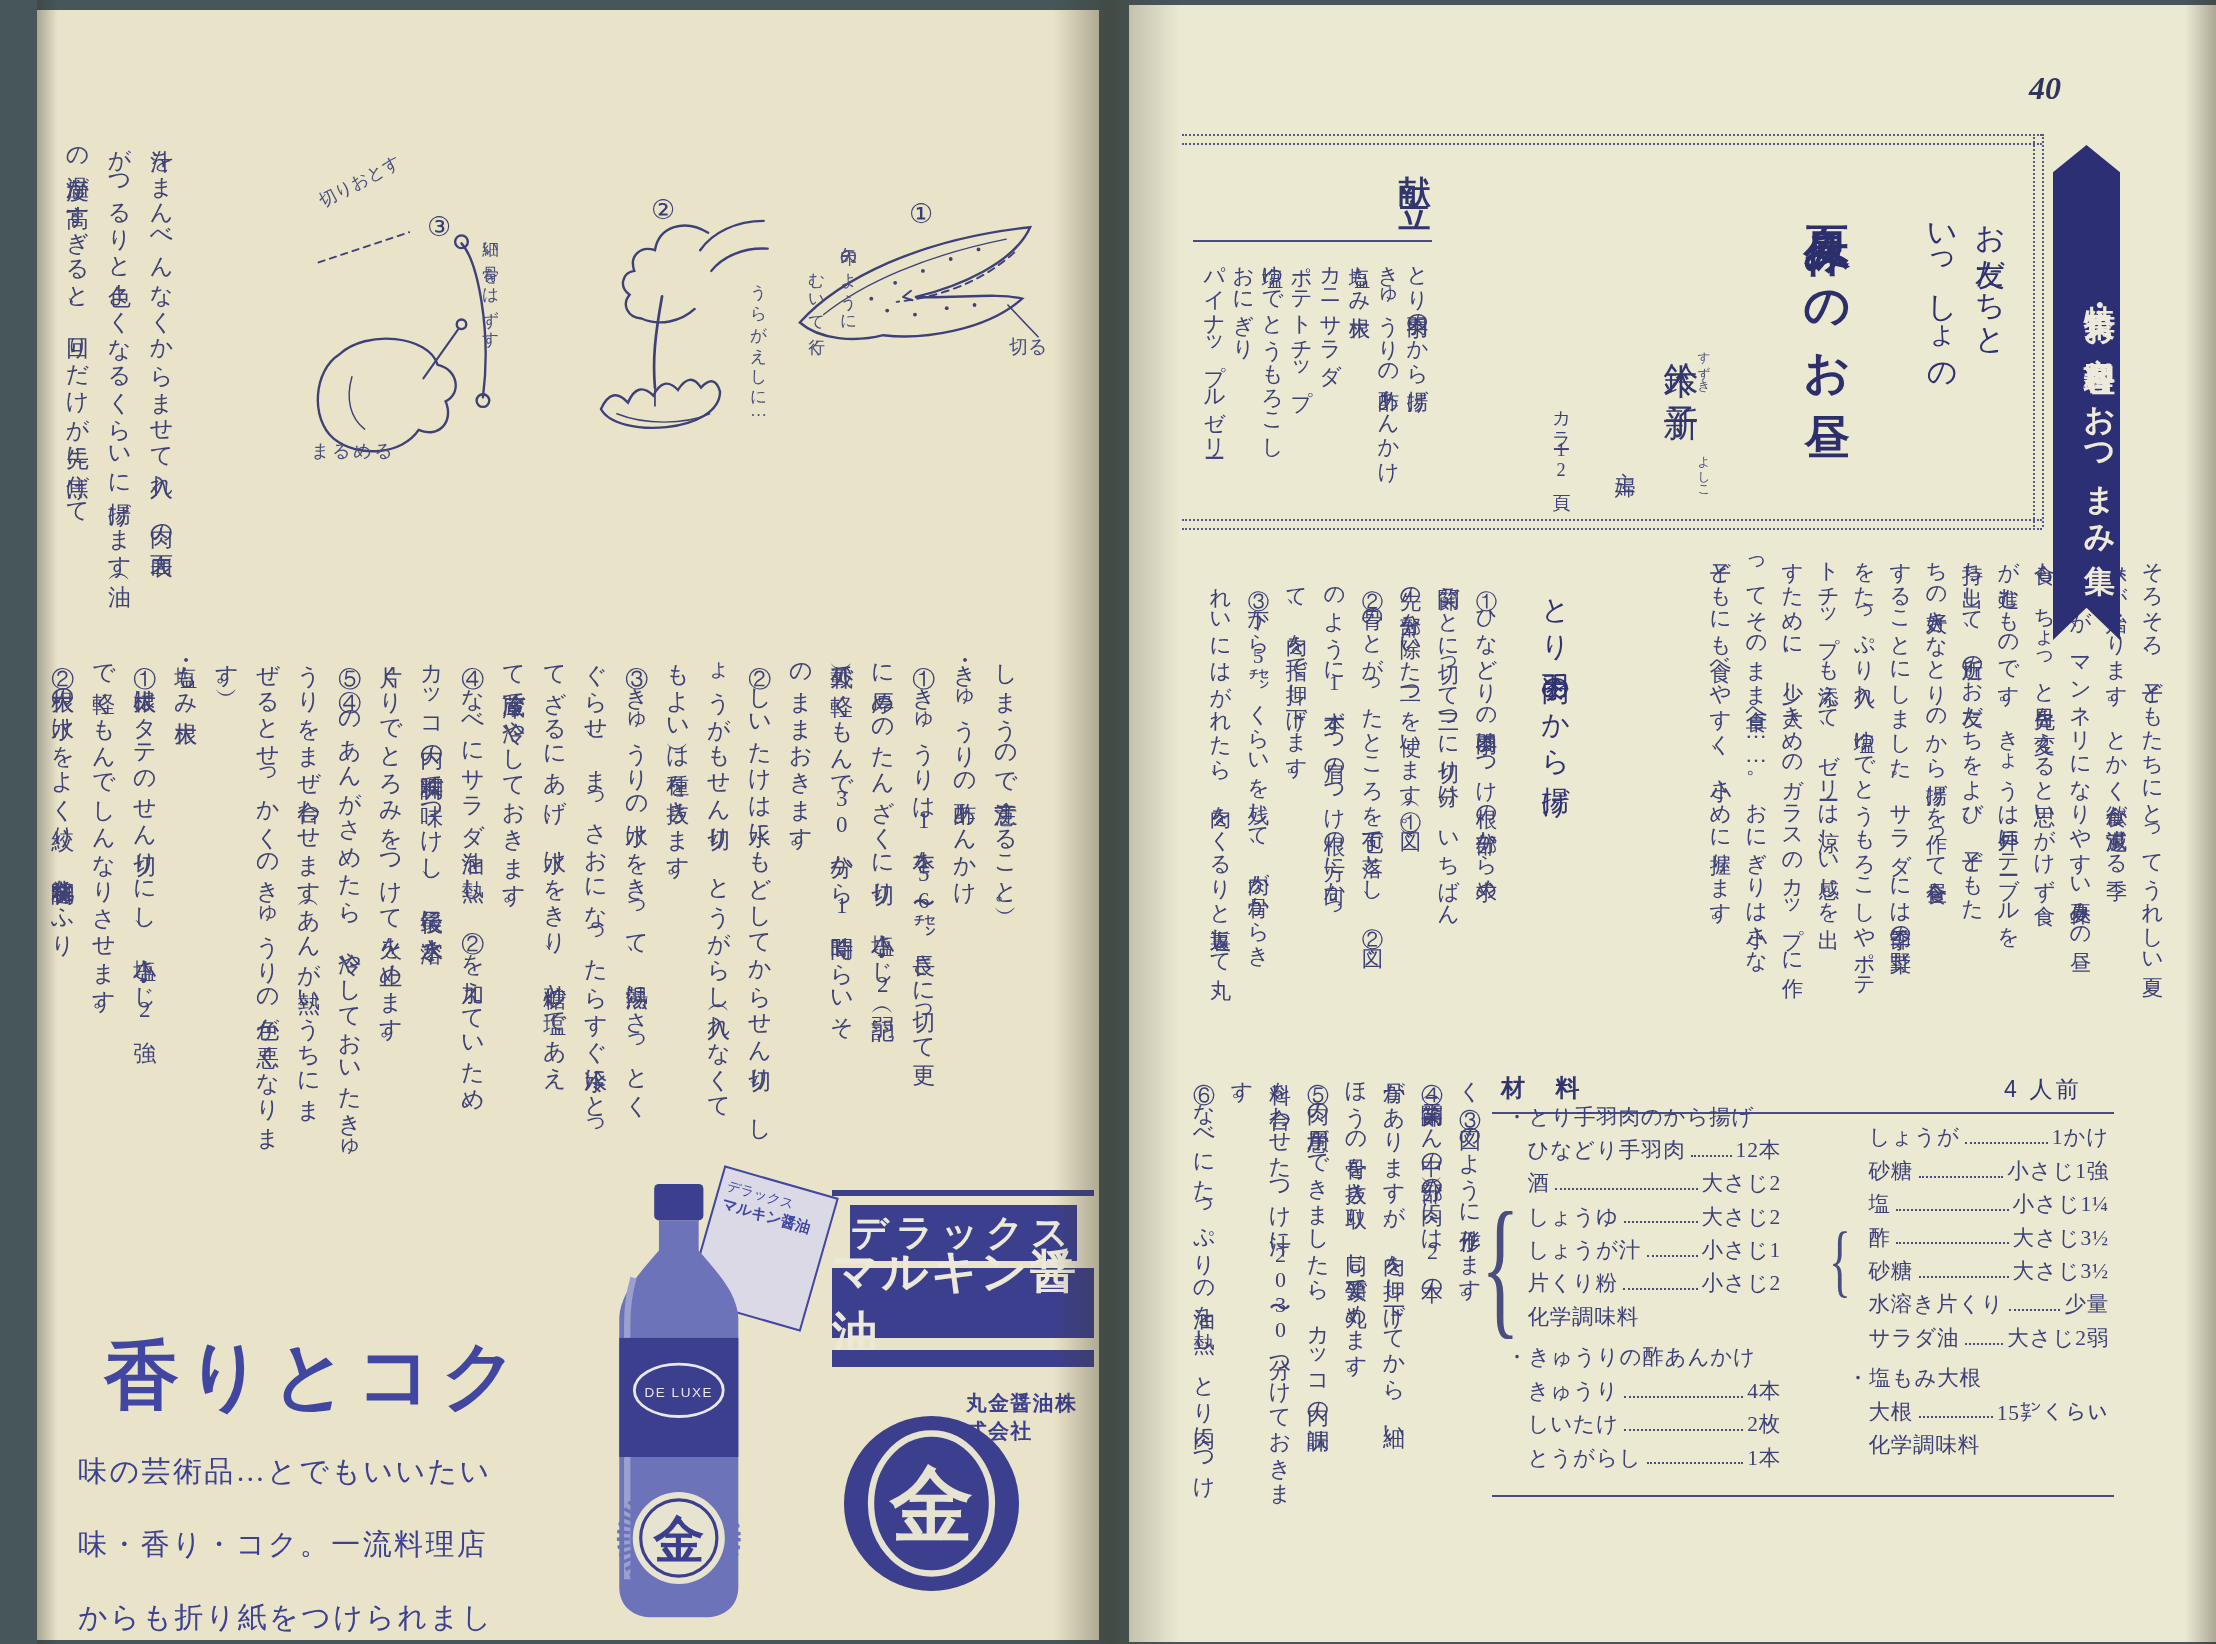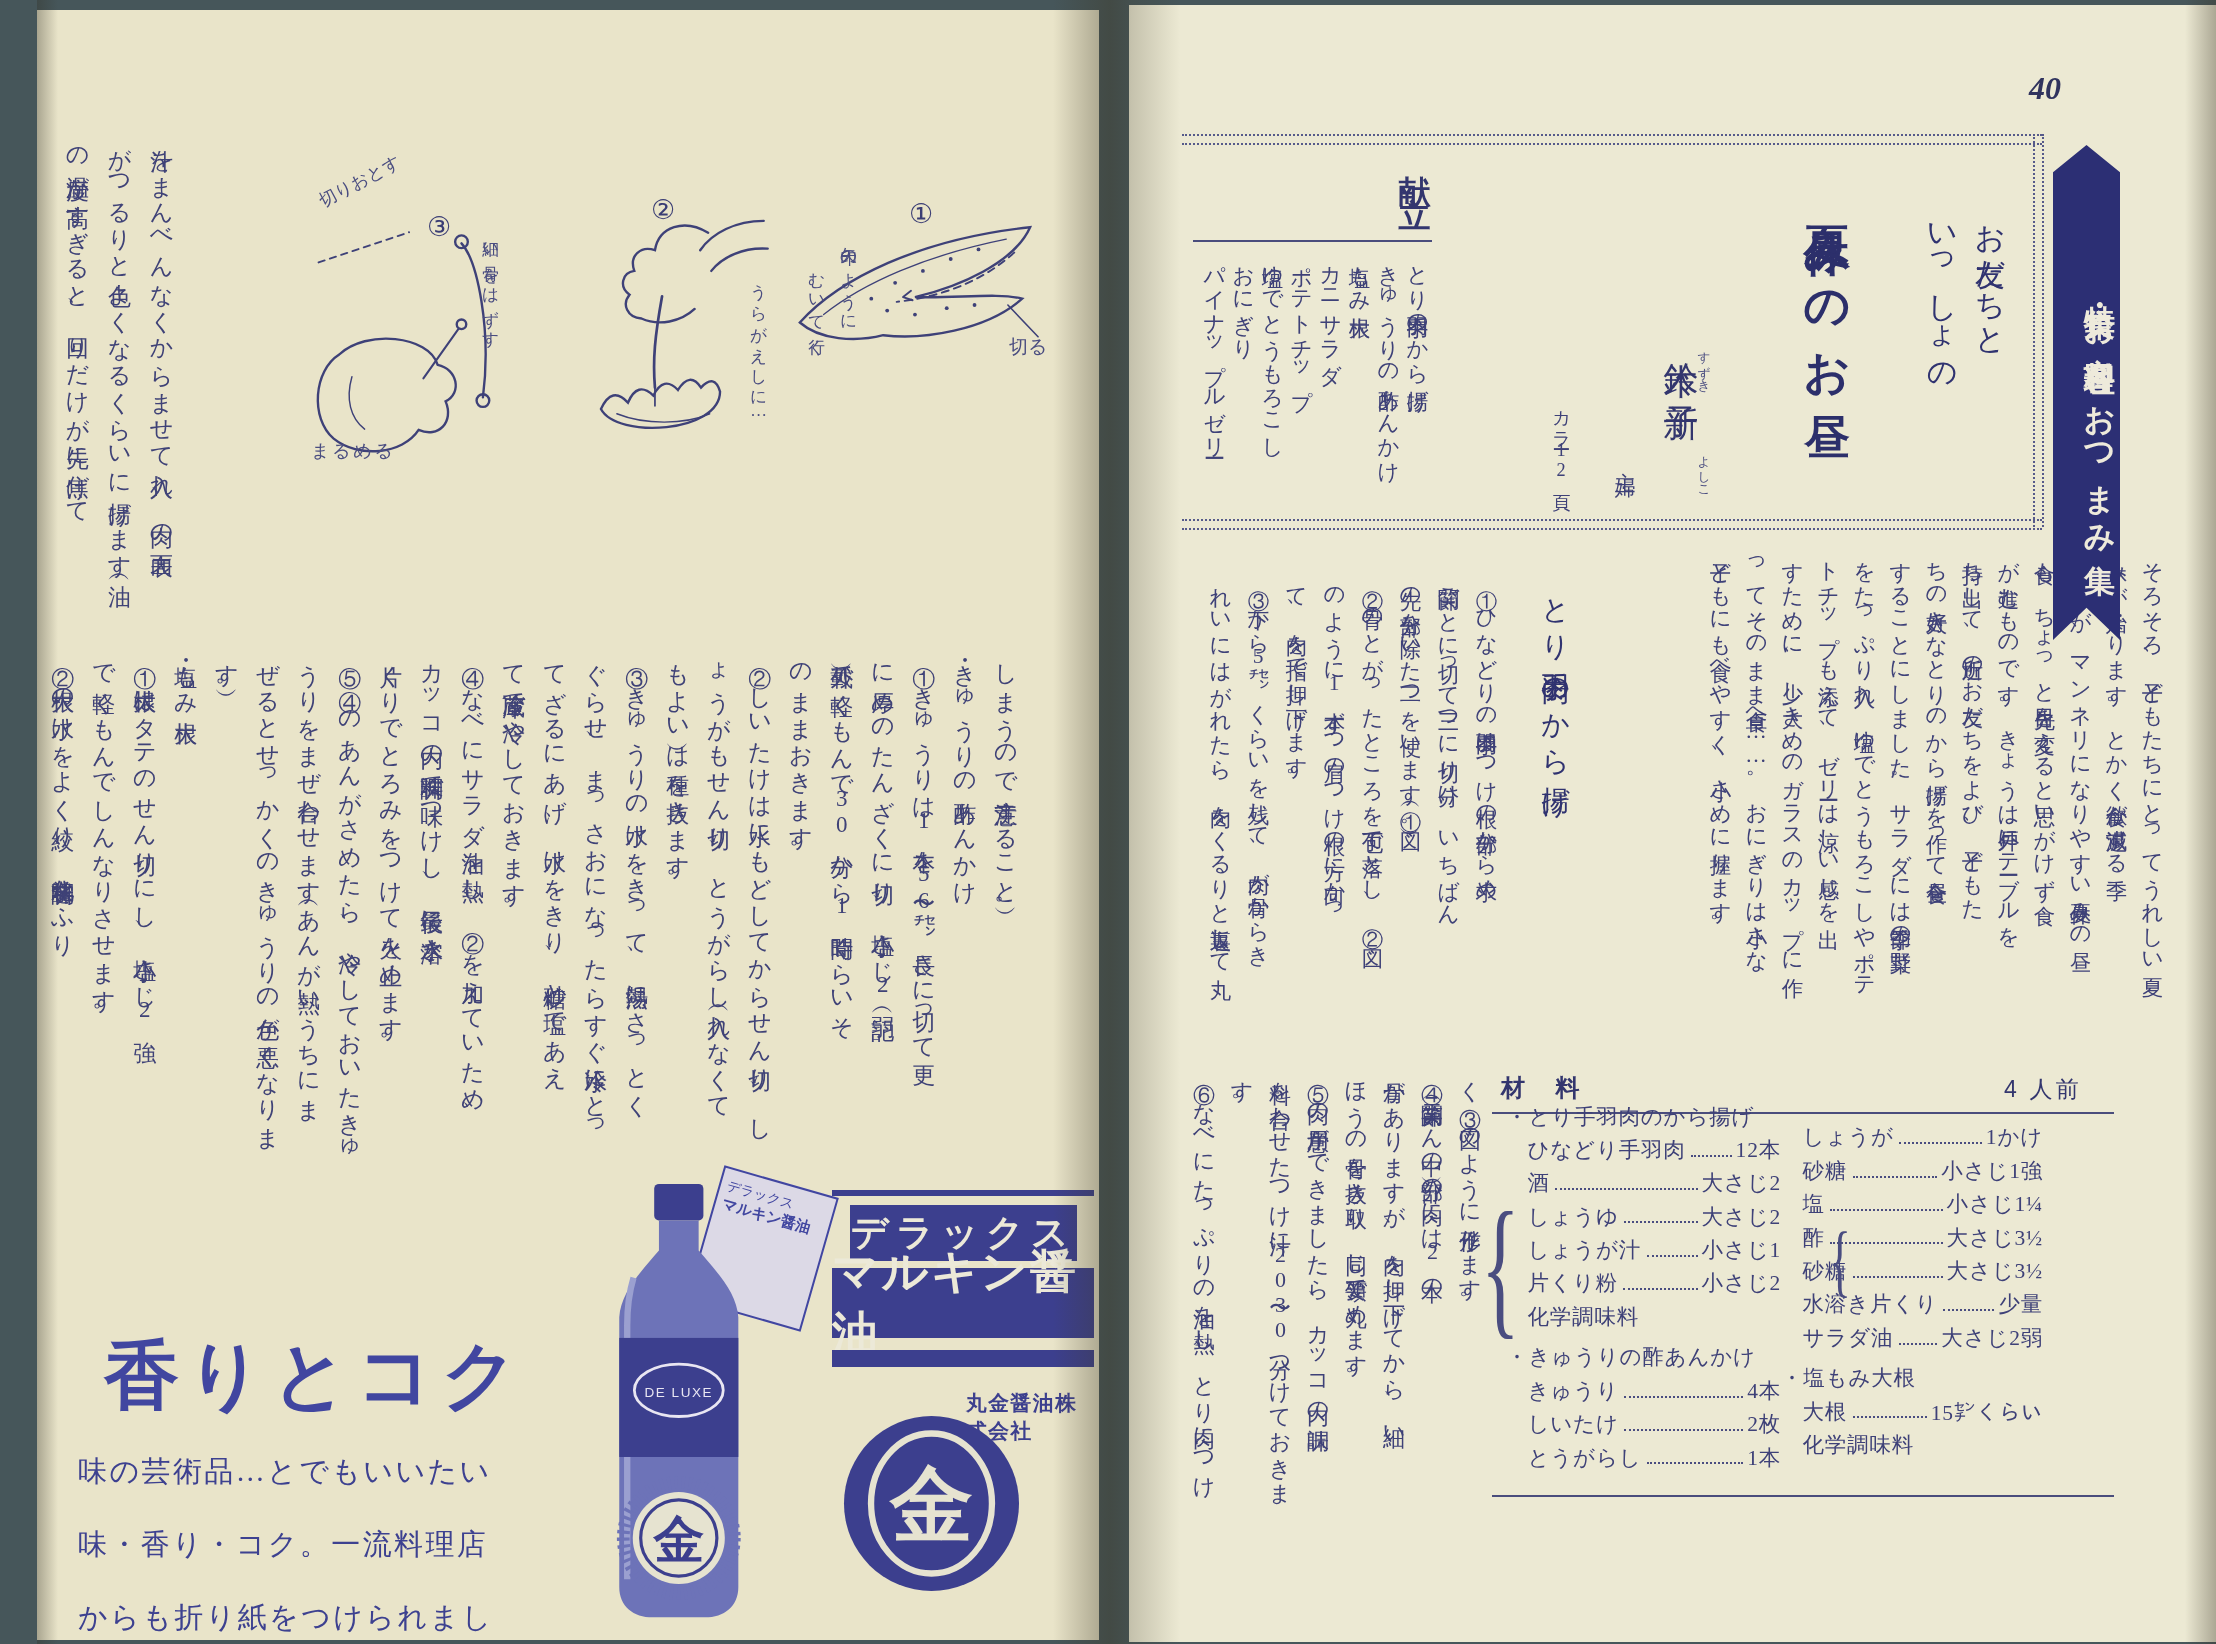--- a/index.html
+++ b/index.html
@@ -311,21 +311,21 @@
       <span class="mn">しいたけ</span>
       <span class="mlead"></span>
       <span class="mv">2枚</span>
     </div>
       <div class="mat-row">
       <span class="mn">とうがらし</span>
       <span class="mlead"></span>
       <span class="mv">1本</span>
     </div>
   </div>
-  <div class="matcol" style="left:1781px;top:1118px;width:262px">
+  <div class="matcol" style="left:1847px;top:1118px;width:262px">
     <div class="mat-row">
       <span class="mn">しょうが</span>
       <span class="mlead"></span>
       <span class="mv">1かけ</span>
     </div>
       <div class="mat-row">
       <span class="mn">砂糖</span>
       <span class="mlead"></span>
       <span class="mv">小さじ1強</span>
     </div>

